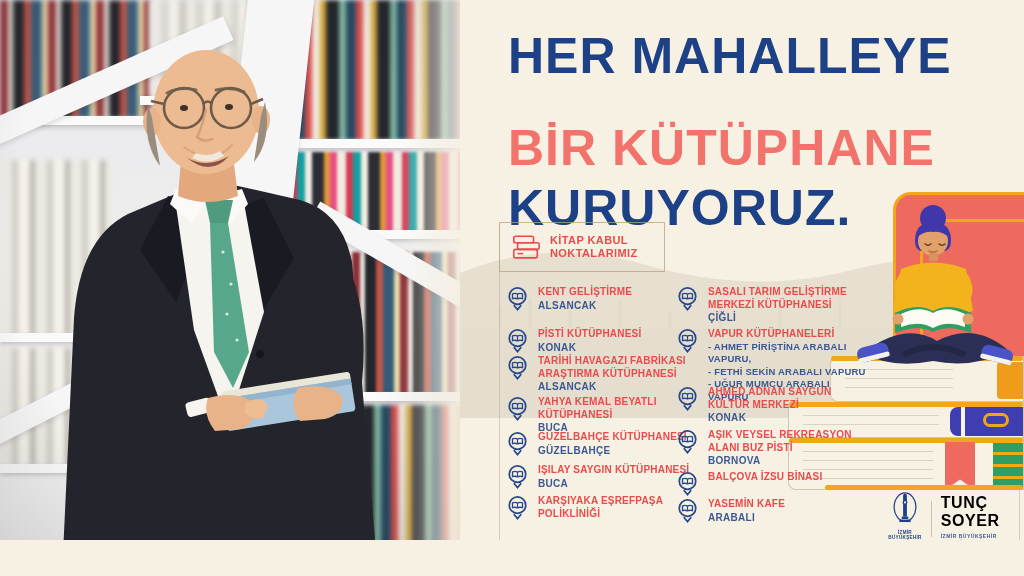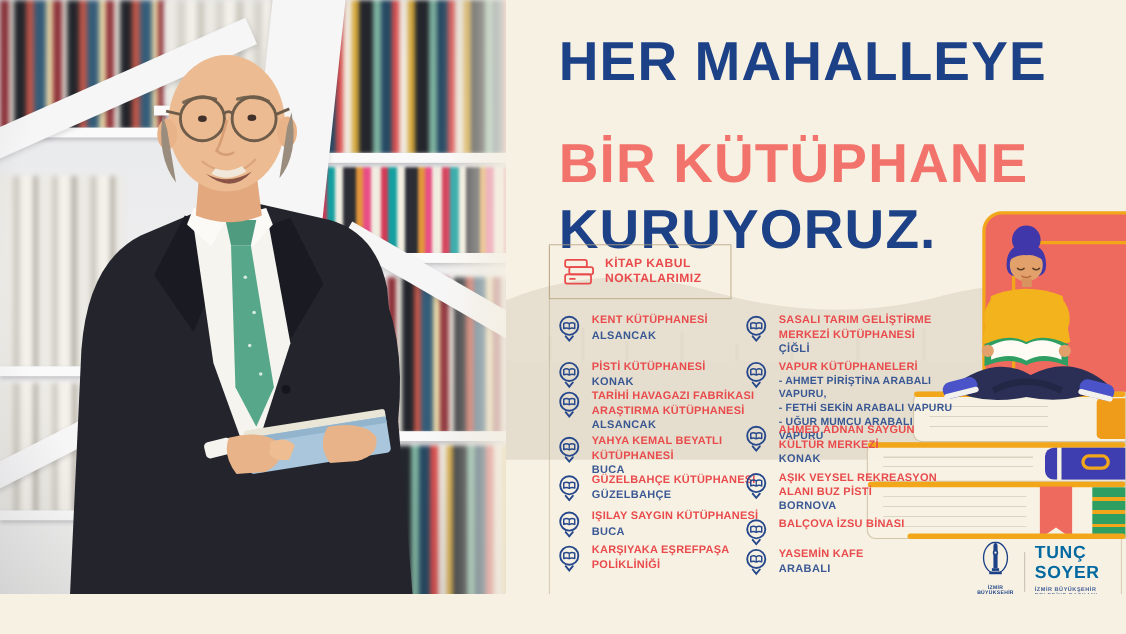--- a/index.html
+++ b/index.html
@@ -45,21 +45,21 @@
   .hbook{position:absolute;z-index:2;background:rgba(247,241,227,.95);
          border:1px solid rgba(182,162,128,.55);box-sizing:border-box;border-radius:8px 0 0 8px;}
   .hbook .top{position:absolute;left:0;right:0;top:-1px;height:5px;background:#f2a71b;border-radius:3px;}
   .hbook .lines{position:absolute;left:14px;top:12px;bottom:6px;right:70px;
         background:repeating-linear-gradient(180deg,rgba(150,140,115,.30) 0 1px,transparent 1px 9px);}
   .girl{position:absolute;left:385px;top:203px;width:180px;height:170px;z-index:3;}
   
   .footer{position:absolute;left:428px;top:492px;display:flex;align-items:center;gap:9px;z-index:5;}
   .logotxt{color:#1c4187;font-weight:bold;font-size:4.6px;letter-spacing:.3px;text-align:center;line-height:5.4px;}
   .fdiv{width:1px;height:36px;background:#c9c2b2;}
-  .fname{color:#0369a1;font-weight:bold;font-size:16px;letter-spacing:.6px;}
+  .fname{color:#000000;font-weight:bold;font-size:16px;letter-spacing:.6px;}
   .ftitle{color:#3c5a95;font-weight:bold;font-size:5px;letter-spacing:.5px;margin-top:3px;}
 </style>
 </head>
 <body>
 
 <div id="stage">
 
   <svg width="0" height="0" style="position:absolute" aria-hidden="true">
     <defs>
       <symbol id="pinbook" viewBox="0 0 24 28">
@@ -251,21 +251,21 @@
           <rect x="136" y="144" width="32" height="15" rx="7" fill="#4a53c8"></rect>
           <rect x="136" y="154" width="32" height="5" rx="2.5" fill="#f2f1ec"></rect>
         </g>
     </svg>
 
     <div class="item" style="left:46px;top:286px;">
       <svg class="pin">
           <use href="#pinbook"></use>
         </svg>
       <div class="itxt">
-          <div class="ititle">KENT KÜTÜPHANESİ</div>
+          <div class="ititle">KENT GELİŞTİRME</div>
       <div class="iloc">ALSANCAK</div>
         </div>
     </div>
     <div class="item" style="left:46px;top:328px;">
       <svg class="pin">
           <use href="#pinbook"></use>
         </svg>
       <div class="itxt">
           <div class="ititle">PİSTİ KÜTÜPHANESİ</div>
       <div class="iloc">KONAK</div>

